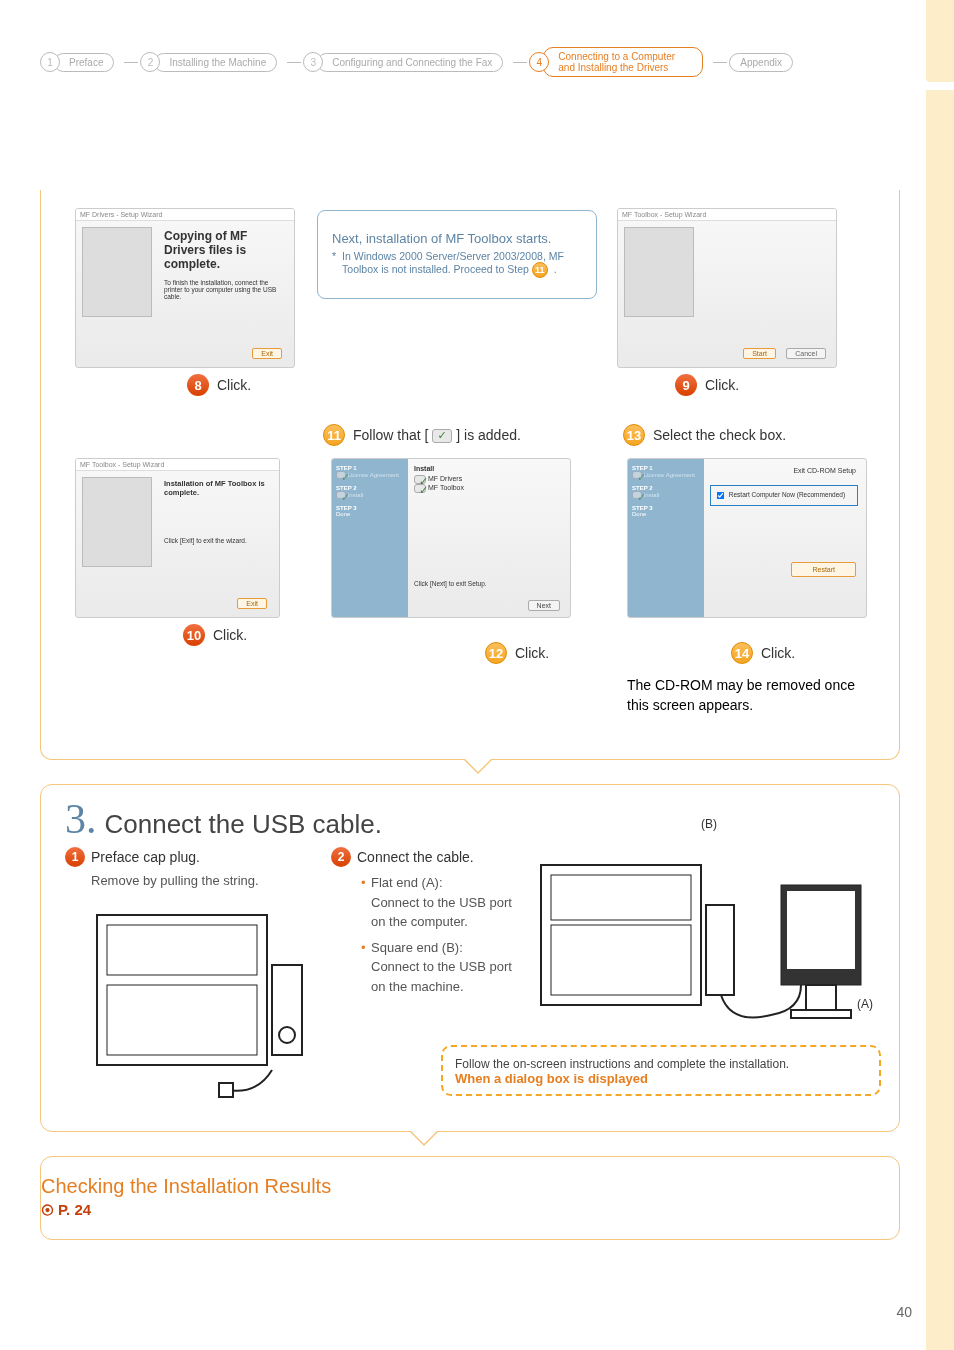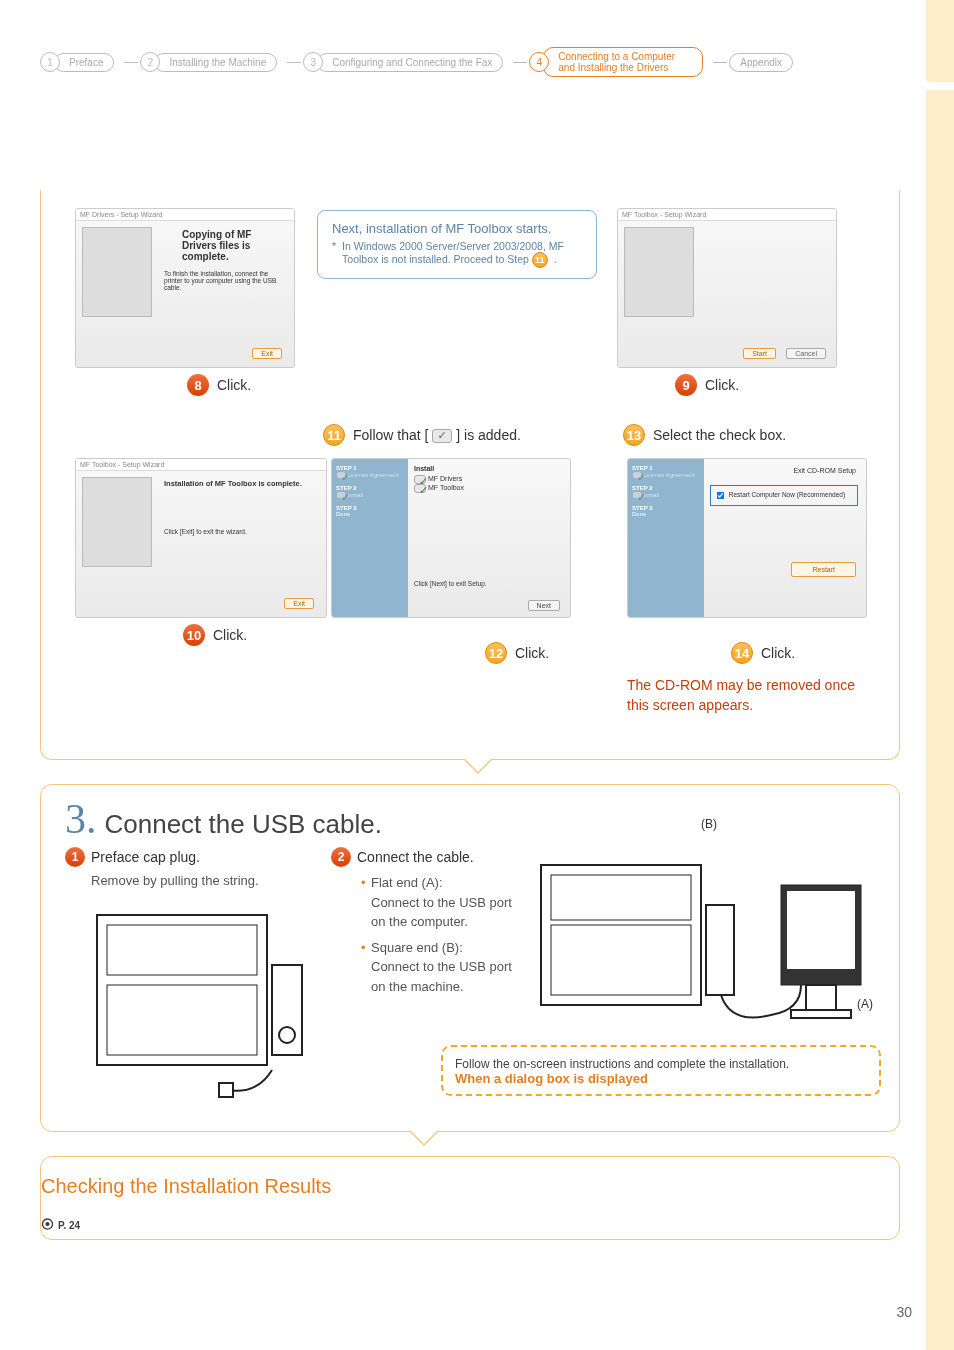--- a/index.html
+++ b/index.html
@@ -35,31 +35,31 @@
   
   
   .shot { background: linear-gradient(#f8f8f8,#eaeaea); border:1px solid #ccc; border-radius:3px; position:absolute; overflow:hidden;}
   .shot-title { background:#fff; border-bottom:1px solid #ddd; font-size:7px; padding:2px 4px; color:#888;}
   .shot-btn { position:absolute; font-size:7px; padding:1px 8px; border:1px solid #e89b3a; background:#fff5e4; border-radius:2px; color:#aa6600;}
   .shot-img { position:absolute; left:6px; top:18px; width:70px; height:90px; background:#ddd; border:1px solid #bbb; }
   
   .step-label { position:absolute; font-size:14px; color:#333; display:flex; align-items:center;}
   .step-label .txt { margin-left:2px;}
   
-  .info-box { position:absolute; border-radius:8px; padding:10px 14px; font-size:12px;}
+  .info-box { position:absolute; border-radius:8px; padding:20px 14px; font-size:12px;}
   .info-box.blue { border:1px solid #8fb5cf; color:#5d84a5; }
   .info-box.orange-dash { border:2px dashed #f5a623; }
   
   .section-heading { position:absolute; left:24px; top:10px; font-size:26px; color:#444; display:flex; align-items:baseline;}
   .section-heading .bignum { font-size:42px; font-weight:normal; font-family:Georgia,serif; color:#5d84a5; margin-right:8px;}
   
   .subtxt { font-size:13px; color:#555; line-height:1.5;}
   
   .check-results { color:#e67e22; font-size:20px; }
-  .pageref { color:#404040; font-size:10px; font-weight:bold; margin-top:19px;}
+  .pageref { color:#c2410c; font-size:15px; font-weight:bold; margin-top:3px;}
   .pageref .target::before { content:"⦿"; font-size:13px; margin-right:4px;}
   
   .pagenum { position:absolute; right:42px; bottom:30px; font-size:14px; color:#666;}
   
   .check-icon { display:inline-block; width:20px; height:14px; background:#e8e8e8; border:1px solid #aaa; border-radius:3px; vertical-align:middle; position:relative;}
   .check-icon::after { content:"✓"; color:#3a7f3a; font-size:11px; position:absolute; left:4px; top:-1px;}
   
   .illus { position:absolute; background:#fff; }
   .illus svg { width:100%; height:100%; }
 </style>
@@ -94,21 +94,21 @@
     <span class="bc-box" style="margin-left:0; padding-left:10px;">Appendix</span>
   </div>
 </div>
 
 <div class="panel panel1">
 
   <div class="shot" style="left:34px; top:18px; width:220px; height:160px;">
     <div class="shot-title">MF Drivers - Setup Wizard</div>
     <div class="shot-img"></div>
     <div style="position:absolute; left:88px; top:20px; right:8px;">
-      <div style="font-size:10px; font-weight:bold;margin-left:18px;">Copying of MF Drivers files is complete.</div>
+      <div style="font-size:12px; font-weight:bold;">Copying of MF Drivers files is complete.</div>
       <div style="font-size:6.5px; margin-top:8px;">To finish the installation, connect the printer to your computer using the USB cable.</div>
     </div>
     <span class="shot-btn" style="right:12px; bottom:8px;">Exit</span>
   </div>
   <div class="step-label" style="left:146px; top:184px;">
     <span class="circ red">8</span>
     <span class="txt">Click.</span>
   </div>
 
   <div class="info-box blue" style="left:276px; top:20px; width:280px;">
@@ -125,21 +125,21 @@
     <div class="shot-title">MF Toolbox - Setup Wizard</div>
     <div class="shot-img"></div>
     <span class="shot-btn" style="right:60px; bottom:8px;">Start</span>
     <span class="shot-btn" style="right:10px; bottom:8px; background:#f4f4f4; border-color:#aaa; color:#666;">Cancel</span>
   </div>
   <div class="step-label" style="left:634px; top:184px;">
     <span class="circ red">9</span>
     <span class="txt">Click.</span>
   </div>
 
-  <div class="shot" style="left:34px; top:268px; width:252px; height:160px;">
+  <div class="shot" style="left:34px; top:268px; width:205px; height:160px;">
     <div class="shot-title">MF Toolbox - Setup Wizard</div>
     <div class="shot-img"></div>
     <div style="position:absolute; left:88px; top:20px; right:8px;">
       <div style="font-size:7.5px; font-weight:bold;">Installation of MF Toolbox is complete.</div>
       <div style="font-size:6.5px; margin-top:40px;">Click [Exit] to exit the wizard.</div>
     </div>
     <span class="shot-btn" style="right:12px; bottom:8px;">Exit</span>
   </div>
   <div class="step-label" style="left:142px; top:434px;">
     <span class="circ red">10</span>
@@ -197,21 +197,21 @@
     <div style="position:absolute; left:82px; top:26px; right:8px; border:1px solid #2a7fc4; padding:3px; font-size:6.5px;">
       <input type="checkbox" checked="" style="transform: scale(0.6); vertical-align: middle;">
       <span>Restart Computer Now (Recommended)</span>
     </div>
     <span class="shot-btn" style="right:10px; bottom:40px; padding:3px 20px;">Restart</span>
   </div>
   <div class="step-label" style="left:690px; top:452px;">
     <span class="circ orange">14</span>
     <span class="txt">Click.</span>
   </div>
-  <div style="position:absolute; left:586px; top:486px; width:250px; font-size:14px; line-height:1.4; color:#c2410c;">The CD-ROM may be removed once this screen appears.</div>
+  <div style="position:absolute; left:586px; top:486px; width:250px; font-size:14px; line-height:1.4; color:#000000;">The CD-ROM may be removed once this screen appears.</div>
 
 </div>
 <div class="tri" style="top:760px; left:464px;"></div>
 <div class="tri-inner" style="top:773px; left:464px;"></div>
 
 <div class="panel panel2">
   <div class="section-heading">
     <span class="bignum">3.</span>
     <span>Connect the USB cable.</span>
   </div>
@@ -277,13 +277,13 @@
   </div>
 </div>
 <div class="tri" style="top:1132px; left:410px;"></div>
 <div class="tri-inner" style="top:1145px; left:410px;"></div>
 
 <div class="panel panel3">
   <div class="check-results">Checking the Installation Results</div>
   <div class="pageref"><span class="target"></span><span>P. 24</span></div>
 </div>
 
-<div class="pagenum">30</div>
+<div class="pagenum">40</div>
 
 </body></html>

